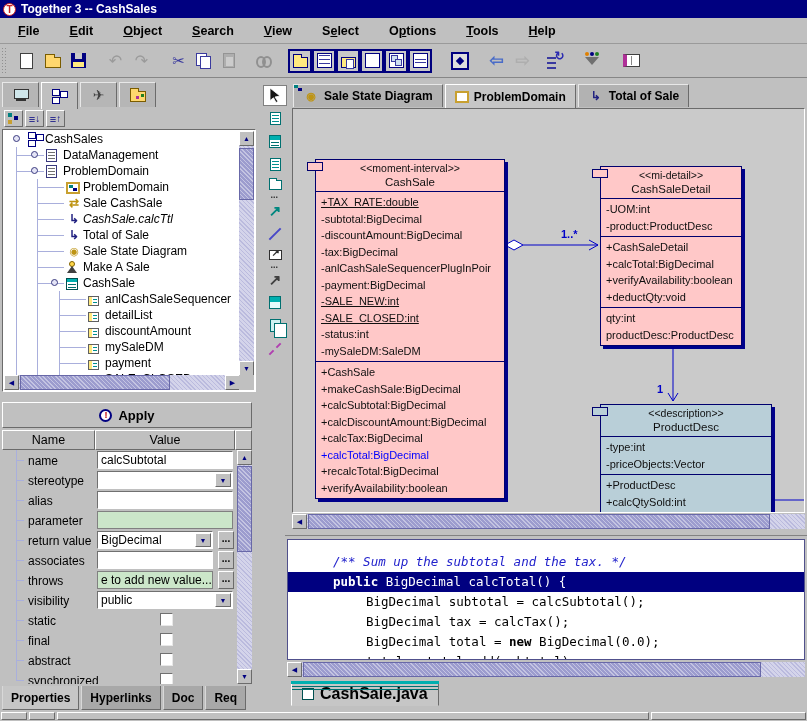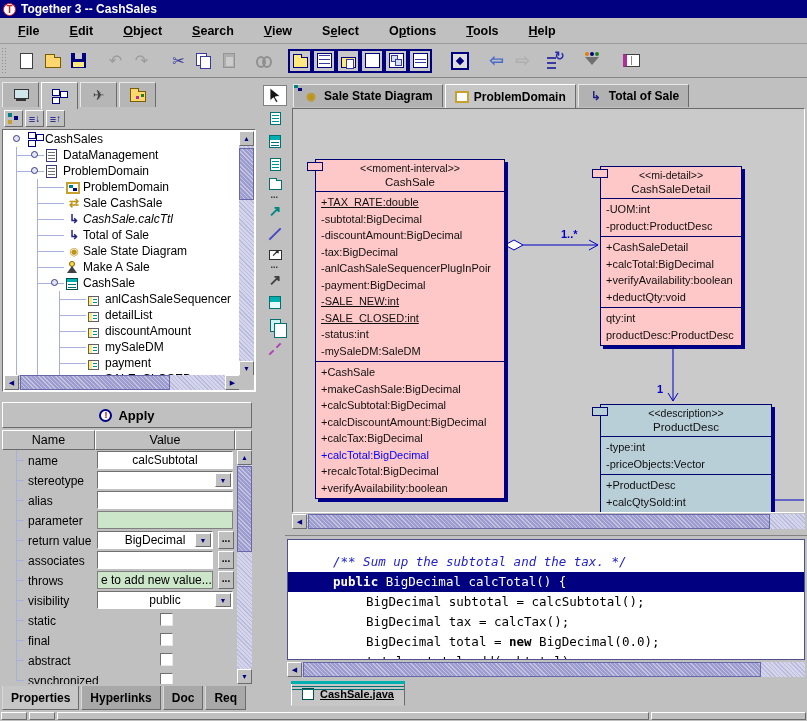--- a/index.html
+++ b/index.html
@@ -178,41 +178,41 @@
 #applybar{position:absolute;left:2px;top:2px;width:250px;height:26px;background:#C0C0C0;border:1px solid;border-color:#FFFFFF #6B6B6B #6B6B6B #FFFFFF;display:flex;align-items:center;justify-content:center;gap:6px;font-weight:bold;font-size:13px;}
 .apply-icon{width:13px;height:13px;border-radius:50%;background:#fff;border:2px solid #000080;color:#C00000;font-weight:bold;font-size:9px;line-height:9px;text-align:center;}
 #ihdr{position:absolute;left:2px;top:30px;height:20px;display:flex;}
 .hcell{background:#C0C0C0;border:1px solid;border-color:#FFFFFF #6B6B6B #6B6B6B #FFFFFF;font-size:12.5px;display:flex;align-items:center;justify-content:center;}
 #irows{position:absolute;left:2px;top:50px;width:233px;height:234px;overflow:hidden;}
 #irows::before{content:"";position:absolute;left:14px;top:0;bottom:4px;width:1px;background:#A9AFDC;}
 .prow{position:relative;height:20px;}
 .ptick{position:absolute;left:14px;top:10px;width:8px;height:1px;background:#A9AFDC;}
 .plabel{position:absolute;left:26px;top:4px;font-size:12px;}
 .fld{position:absolute;left:95px;top:1px;width:136px;height:18px;font-size:12px;padding:1px 3px;white-space:nowrap;overflow:hidden;}
-.fld.white{background:#fff;border:1px solid;border-color:#707070 #FFFFFF #FFFFFF #707070;text-align:center;}
+.fld.white{background:#fff;border:1px solid;border-color:#707070 #FFFFFF #FFFFFF #707070;}
 .fld.green{background:#CBE6C9;border:1px solid #808080;}
 .fld.narrow{width:116px;}
 .cbtn{position:absolute;right:1px;top:1px;width:16px;height:14px;background:#C0C0C0;border:1px solid;border-color:#FFFFFF #6B6B6B #6B6B6B #FFFFFF;font-size:7px;color:#000080;display:flex;align-items:center;justify-content:center;}
 .dots{position:absolute;left:216px;top:1px;width:16px;height:18px;background:#C0C0C0;border:1px solid;border-color:#FFFFFF #6B6B6B #6B6B6B #FFFFFF;font-weight:bold;font-size:10px;text-align:center;line-height:14px;}
 .chk{position:absolute;left:158px;top:3px;width:13px;height:13px;background:#fff;border:1px solid;border-color:#707070 #e8e8e8 #e8e8e8 #707070;}
 #ivscroll{position:absolute;left:237px;top:50px;width:15px;height:234px;}
 #itabs{position:absolute;left:2px;top:286px;height:25px;display:flex;}
 .itab{height:24px;padding:0 8px;display:flex;align-items:center;font-weight:bold;font-size:12px;background:#A8A8A8;border:1px solid;border-color:#d8d8d8 #6B6B6B #6B6B6B #d8d8d8;border-top:none;margin-right:2px;}
 .itab.active{background:#C6C6C6;}
 
 
 #editor{position:absolute;left:285px;top:535px;width:522px;height:177px;border-top:1px solid #828282;}
 #codearea{position:absolute;left:2px;top:3px;width:518px;height:121px;background:#fff;border:1px solid #50508C;overflow:hidden;padding-top:12px;font-family:"DejaVu Sans Mono","Liberation Mono",monospace;font-size:12.5px;}
 .cline{height:20px;line-height:20px;white-space:pre;color:#000;}
 .cline.hl{background:#000080;color:#fff;}
 .kw{font-weight:bold;}
 .cmt{color:#2222CC;font-style:italic;}
 #escroll{position:absolute;left:2px;top:126px;width:518px;height:15px;}
 #etabrow{position:absolute;left:6px;top:145px;height:26px;display:flex;}
-.etab{height:25px;padding:0 10px;display:flex;align-items:center;gap:6px;font-weight:bold;font-size:11px;background:#C6C6C6;border:1px solid;border-color:#FFFFFF #6B6B6B #C6C6C6 #FFFFFF;text-decoration:underline;}
+.etab{height:25px;padding:0 10px;display:flex;align-items:center;gap:6px;font-weight:bold;font-size:16px;background:#C6C6C6;border:1px solid;border-color:#FFFFFF #6B6B6B #C6C6C6 #FFFFFF;}
 
 
 #statusbar{position:absolute;left:0;top:712px;width:807px;height:9px;display:flex;gap:2px;padding:0 1px;}
 .seg{height:8px;border:1px solid;border-color:#FFFFFF #6B6B6B #6B6B6B #FFFFFF;background:#C0C0C0;}
 </style>
 </head>
 <body>
 
 <div class="app">
 

